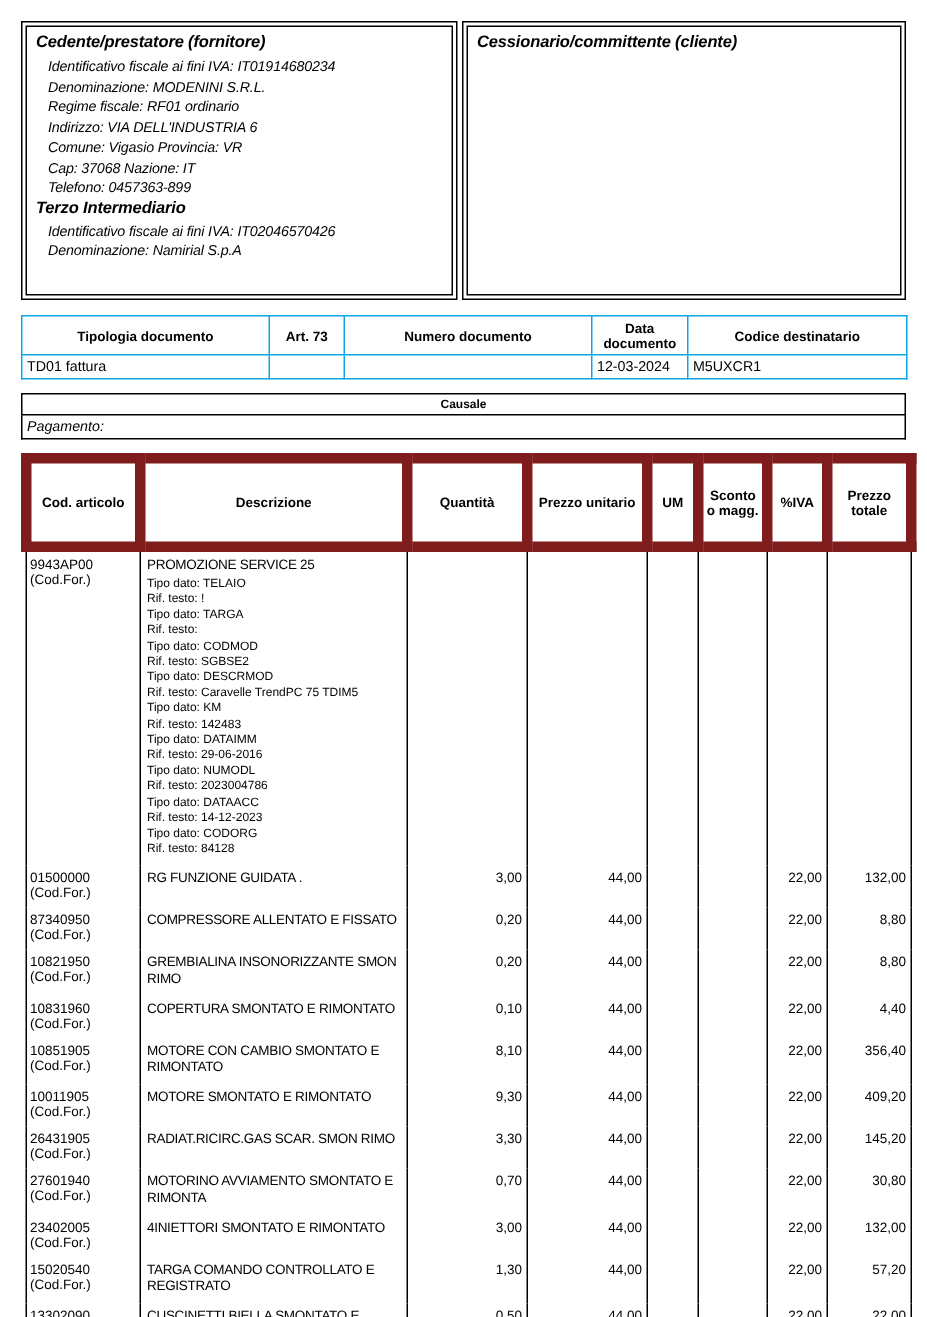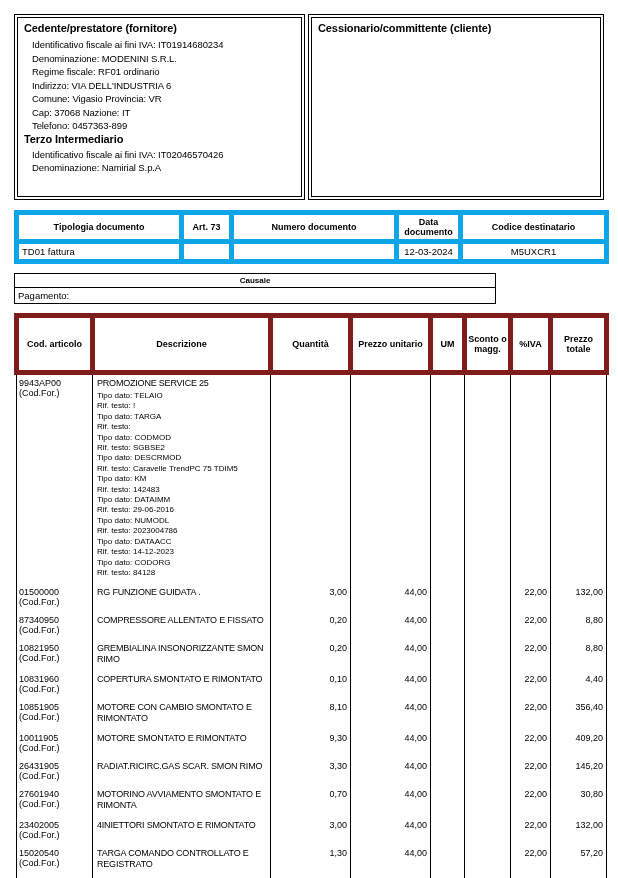--- a/index.html
+++ b/index.html
@@ -6,49 +6,49 @@
   html, body {
     width: 618px; height: 878px;
     background: #fff; color: #000;
     font-family: "Liberation Sans", "DejaVu Sans", sans-serif;
     overflow: hidden;
   }
   .page { padding: 14px 14px 0 14px; width: 618px; }
 
   
   .party-row { display: flex; gap: 3px; height: 186px; }
-  .box { border: 1px solid #000; padding: 2px; background: #fff; }
+  .box { border: 1px solid #000; padding: 2px; background: #fff; font-style: italic; }
   .box-supplier { width: 291px; flex: 0 0 291px; }
   .box-customer { flex: 1; }
   .box-inner { border: 1px solid #000; height: 100%; padding: 4px 6px; overflow: hidden; }
   .box-title { font-weight: bold; font-size: 11px; letter-spacing: -0.1px; margin-bottom: 4px; }
   .box-line { font-size: 9.5px; letter-spacing: -0.1px; line-height: 13.5px; margin-left: 8px; }
   .sub-title { font-weight: bold; font-size: 11px; letter-spacing: -0.1px; margin-bottom: 3px; }
 
   
-  table { border-collapse: collapse; width: 482px; table-layout: fixed; }
+  table { border-collapse: collapse; width: 590px; table-layout: fixed; }
   th { font-weight: bold; font-size: 9px; text-align: center; }
 
   
   .doc-table { margin-top: 10px; }
-  .doc-table th, .doc-table td { border: 5px solid #0ea5e9; }
+  .doc-table th, .doc-table td { border: 1px solid #0ea5e9; }
   .doc-table th { padding: 2px 1px; height: 26px; vertical-align: middle; line-height: 10px; }
   .doc-table td { font-size: 9.5px; height: 16px; padding: 2px 3px; vertical-align: middle; }
   .td-left { text-align: left; }
-  .td-center { text-align: center; }
+  .td-center { }
 
   
   .causale-table { margin-top: 9px; }
   .causale-table th, .causale-table td { border: 1px solid #000; }
   .causale-table th { font-size: 8px; padding: 2px; }
-  .causale-table td { font-size: 9.5px; padding: 2px 3px; height: 16px; }
+  .causale-table td { font-size: 9.5px; padding: 2px 3px; height: 16px; font-style: italic; }
 
   
   .items-table { margin-top: 9px; }
-  .items-table th { border: 5px solid #7f1d1d; padding: 16px 1px; height: 28px; vertical-align: middle; line-height: 10px; text-align: center; }
+  .items-table th { border: 7px solid #7f1d1d; padding: 16px 1px; height: 28px; vertical-align: middle; line-height: 10px; text-align: center; }
   .items-table td {
     border-left: 1px solid #000; border-right: 1px solid #000;
     vertical-align: top; font-size: 9px;
   }
   .cell-code { font-size: 7.5px; line-height: 9.5px; padding: 4px 1px 5px 2px; }
   .cell-desc { padding: 3px 2px 6px 4px; letter-spacing: -0.2px; line-height: 11px; }
   .item-desc { font-size: 9px; }
   .detail-lines { font-size: 8px; letter-spacing: 0; line-height: 10.4px; white-space: pre-line; margin-top: 2px; }
   .detail-lines:empty { display: none; margin: 0; }
   .cell-num { text-align: right; padding: 3px 3px 6px 1px; font-size: 9.5px; line-height: 11px; }

